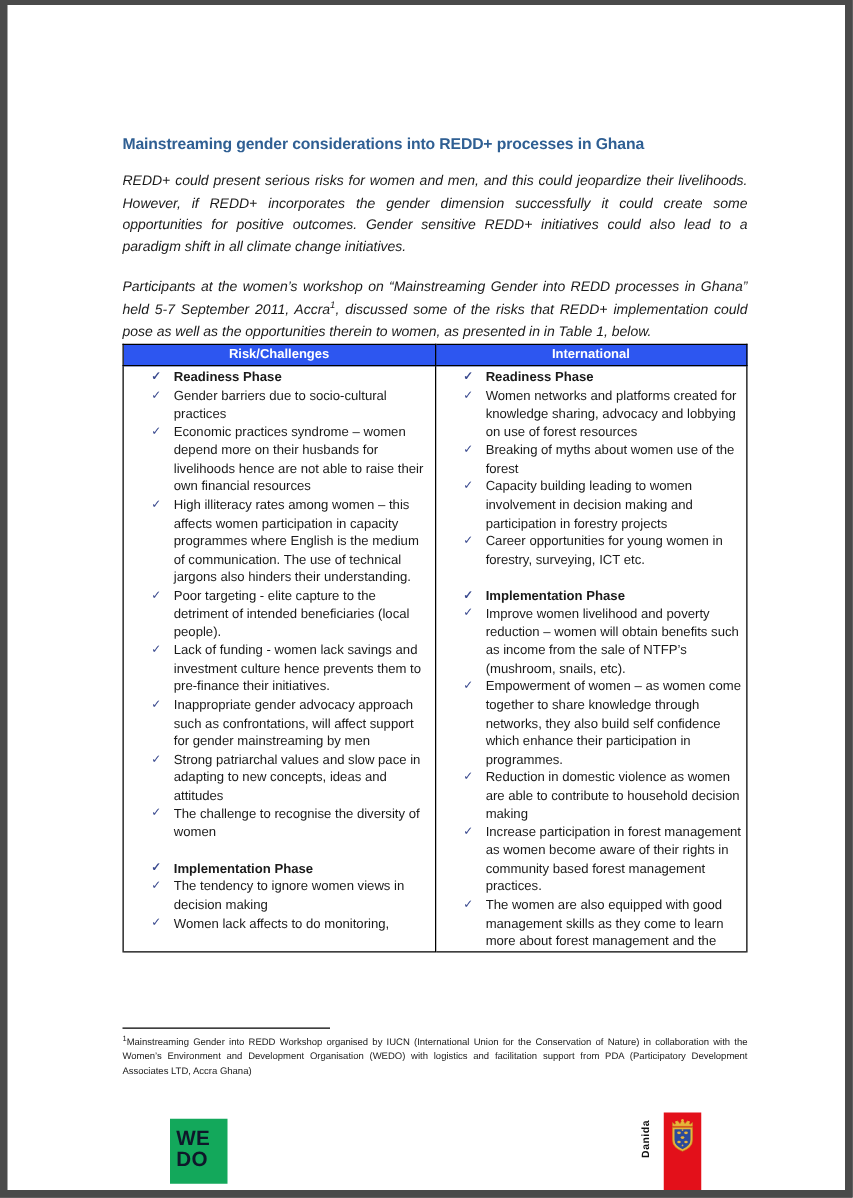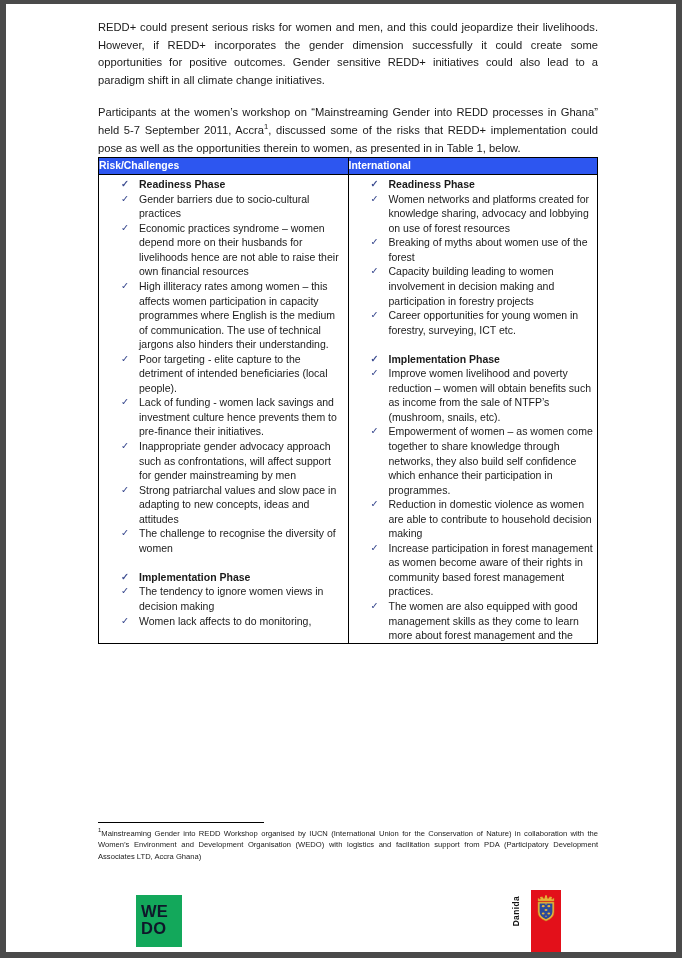--- a/index.html
+++ b/index.html
@@ -92,20 +92,21 @@
     color: #2f5f93;
     letter-spacing: -0.1px;
   }
   .para {
     margin: 0;
     padding-top: 15px;
     font-size: 11.2px;
     line-height: 17.6px;
     color: #1a1a1a;
     text-align: justify;
+    font-style: italic;
   }
   .para sup {
     font-size: 7.6px;
     vertical-align: super;
     line-height: 0;
   }
   .table-caption {
     margin: 0;
     padding-top: 28px;
     padding-bottom: 11px;
@@ -122,21 +123,21 @@
     border-left: 1.5px solid #000;
     border-right: 1.5px solid #000;
     border-top: 1.5px solid #000;
     border-bottom: 1.5px solid #000;
   }
   .risk-table th {
     background: #2d56f0;
     color: #ffffff;
     font-size: 10.4px;
     font-weight: bold;
-    text-align: left;
+    text-align: center;
     padding: 2px 0 3px 0;
     border: 1px solid #000;
   }
   .risk-table td {
     vertical-align: top;
     padding: 0;
     border-left: 1px solid #000;
     border-right: 1px solid #000;
     height: 455px;
   }
@@ -244,20 +245,21 @@
 </style>
 </head>
 <body>
 
 <div id="viewer-frame">
   <div id="page-sheet">
 
 
     <div class="content">
 
+      <h1 class="doc-title">Mainstreaming gender considerations into REDD+ processes in Ghana</h1>
 
       <p class="para">REDD+ could present serious risks for women and men, and this could jeopardize their livelihoods. However, if REDD+ incorporates the gender dimension successfully it could create some opportunities for positive outcomes. Gender sensitive REDD+ initiatives could also lead to a paradigm shift in all climate change initiatives.</p>
 
       <p class="para"><span>Participants at the women’s workshop on “Mainstreaming Gender into REDD processes in Ghana” held 5-7 September 2011, Accra</span><sup>1</sup><span>, discussed some of the risks that REDD+ implementation could pose as well as the opportunities therein to women, as presented in in Table 1, below.</span></p>
 
 
       <table class="risk-table">
         <thead>
           <tr>
             <th>Risk/Challenges</th>

